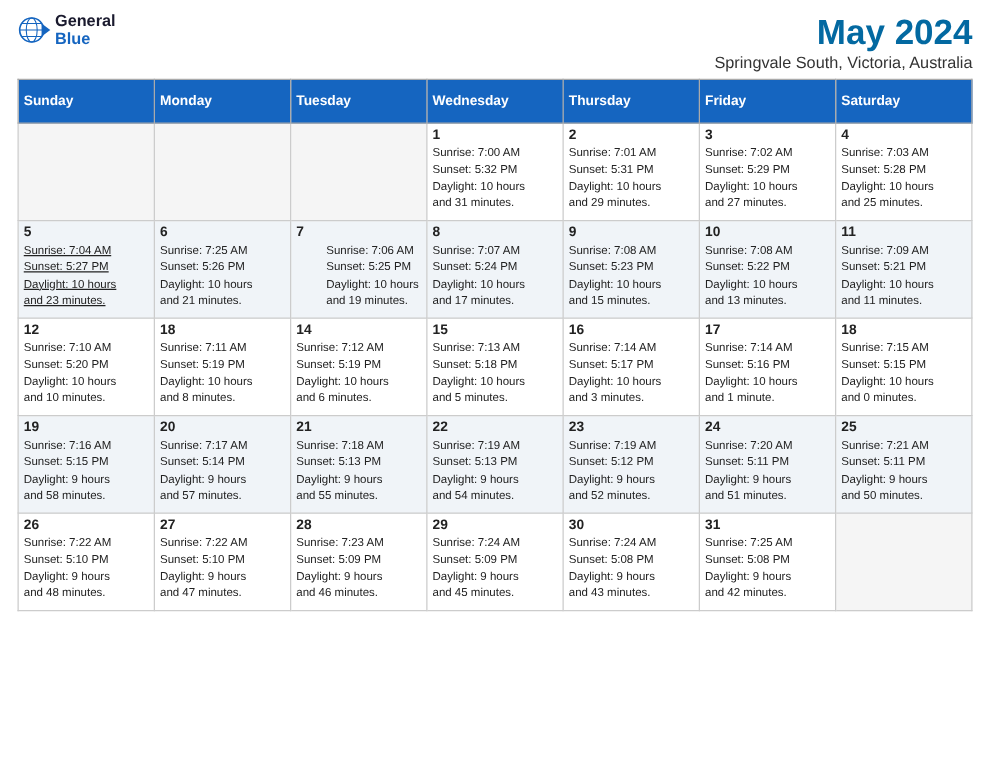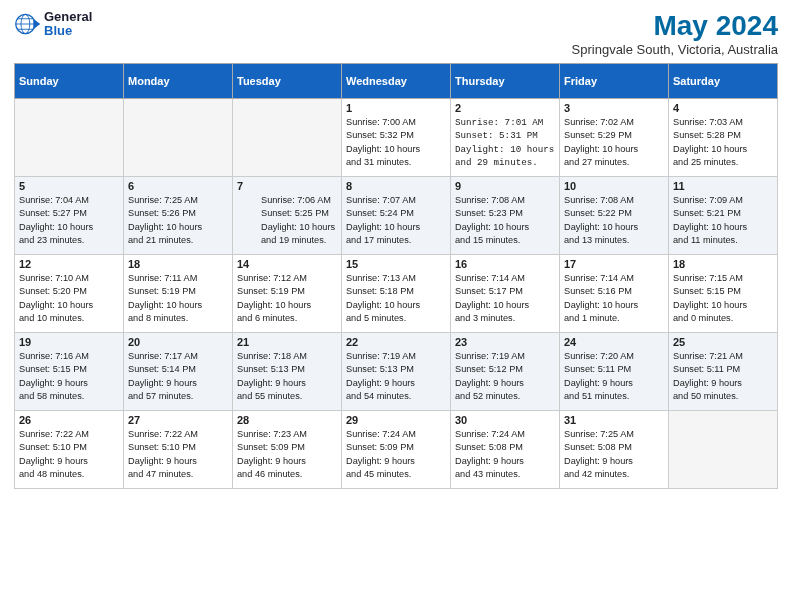--- a/index.html
+++ b/index.html
@@ -141,21 +141,21 @@
           <td class="empty"></td>
           <td>
             <span class="day-num">1</span>
             <div class="day-info" style="white-space: pre-line;">Sunrise: 7:00 AM
 Sunset: 5:32 PM
 Daylight: 10 hours
 and 31 minutes.</div>
           </td>
           <td>
             <span class="day-num">2</span>
-            <div class="day-info" style="white-space: pre-line; font-family: Liberation Mono, monospace;">Sunrise: 7:01 AM
+            <div class="day-info" style="white-space: pre-line;">Sunrise: 7:01 AM
 Sunset: 5:31 PM
 Daylight: 10 hours
 and 29 minutes.</div>
           </td>
           <td>
             <span class="day-num">3</span>
             <div class="day-info" style="white-space: pre-line;">Sunrise: 7:02 AM
 Sunset: 5:29 PM
 Daylight: 10 hours
 and 27 minutes.</div>
@@ -164,21 +164,21 @@
             <span class="day-num">4</span>
             <div class="day-info" style="white-space: pre-line;">Sunrise: 7:03 AM
 Sunset: 5:28 PM
 Daylight: 10 hours
 and 25 minutes.</div>
           </td>
         </tr>
         <tr class="row-shade">
           <td>
             <span class="day-num">5</span>
-            <div class="day-info" style="white-space: pre-line;">Sunrise: 7:04 AM
+            <div class="day-info" style="white-space: pre-line; text-decoration: underline;">Sunrise: 7:04 AM
 Sunset: 5:27 PM
 Daylight: 10 hours
 and 23 minutes.</div>
           </td>
           <td>
             <span class="day-num">6</span>
             <div class="day-info" style="white-space: pre-line;">Sunrise: 7:25 AM
 Sunset: 5:26 PM
 Daylight: 10 hours
 and 21 minutes.</div>

